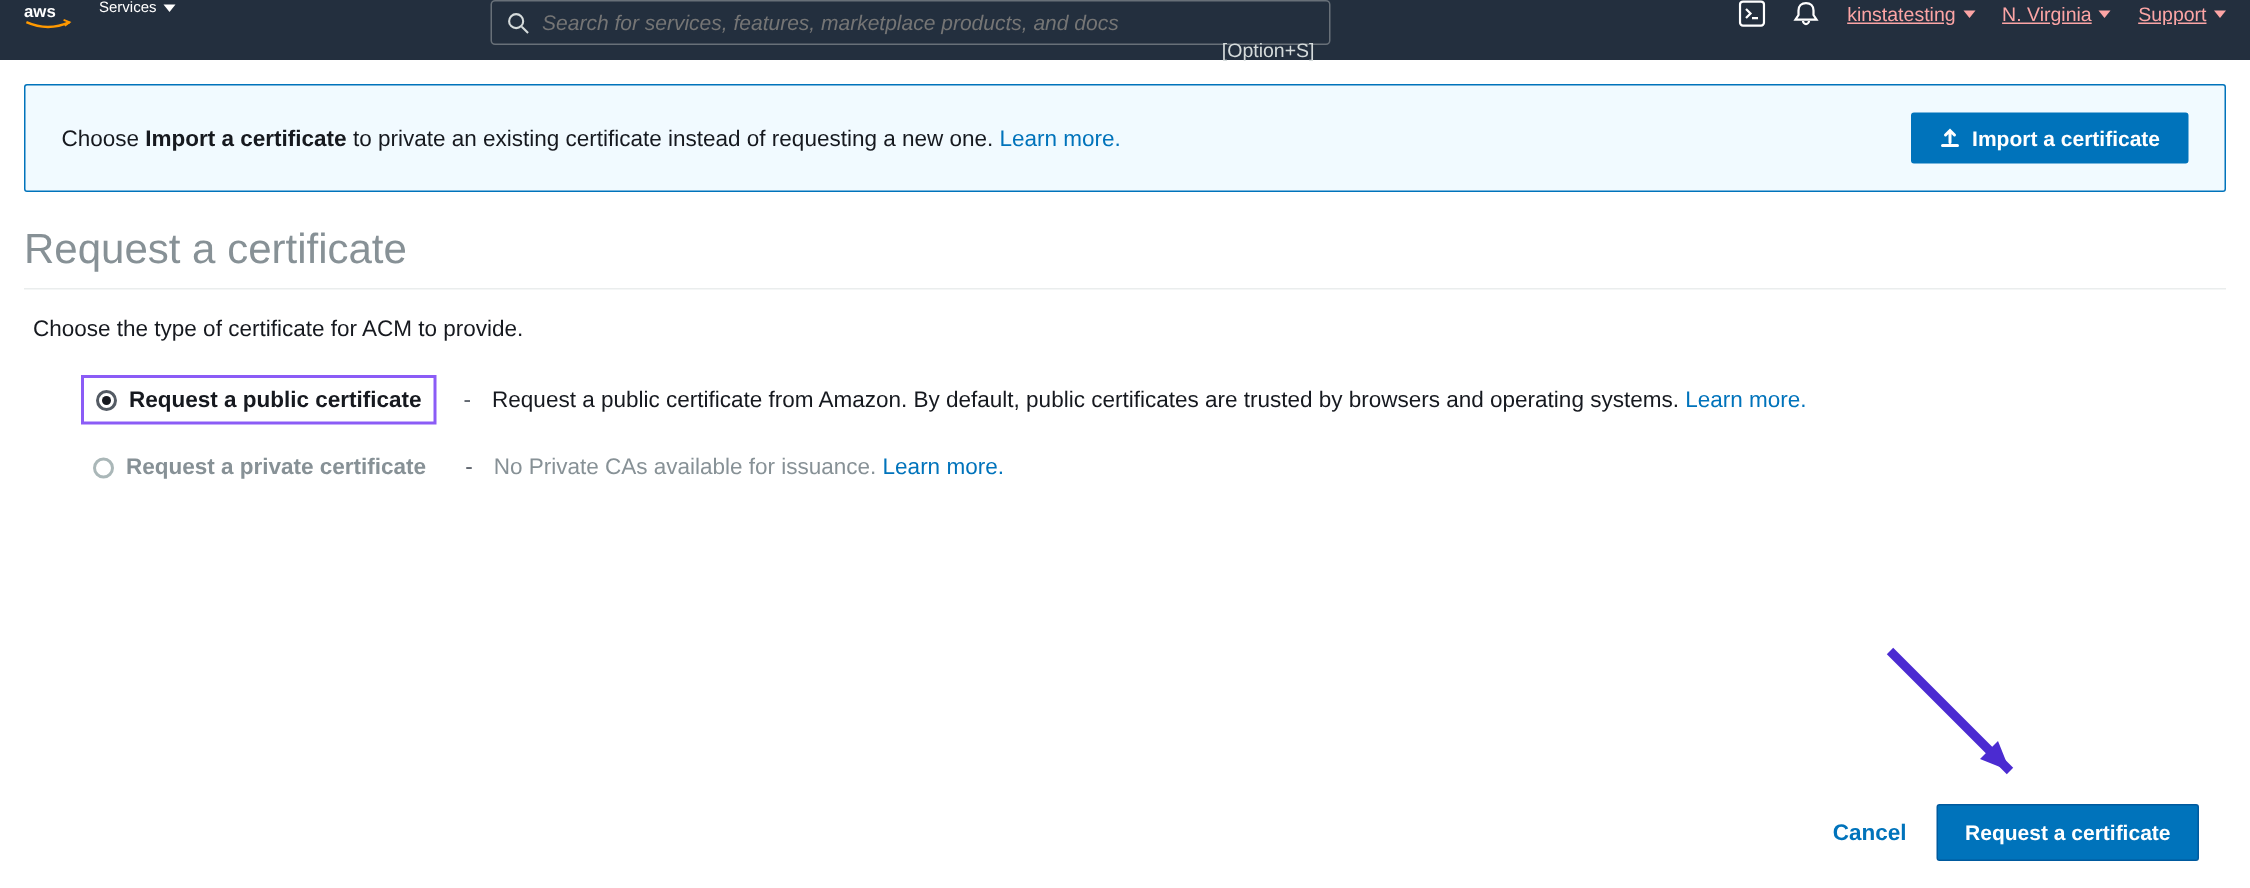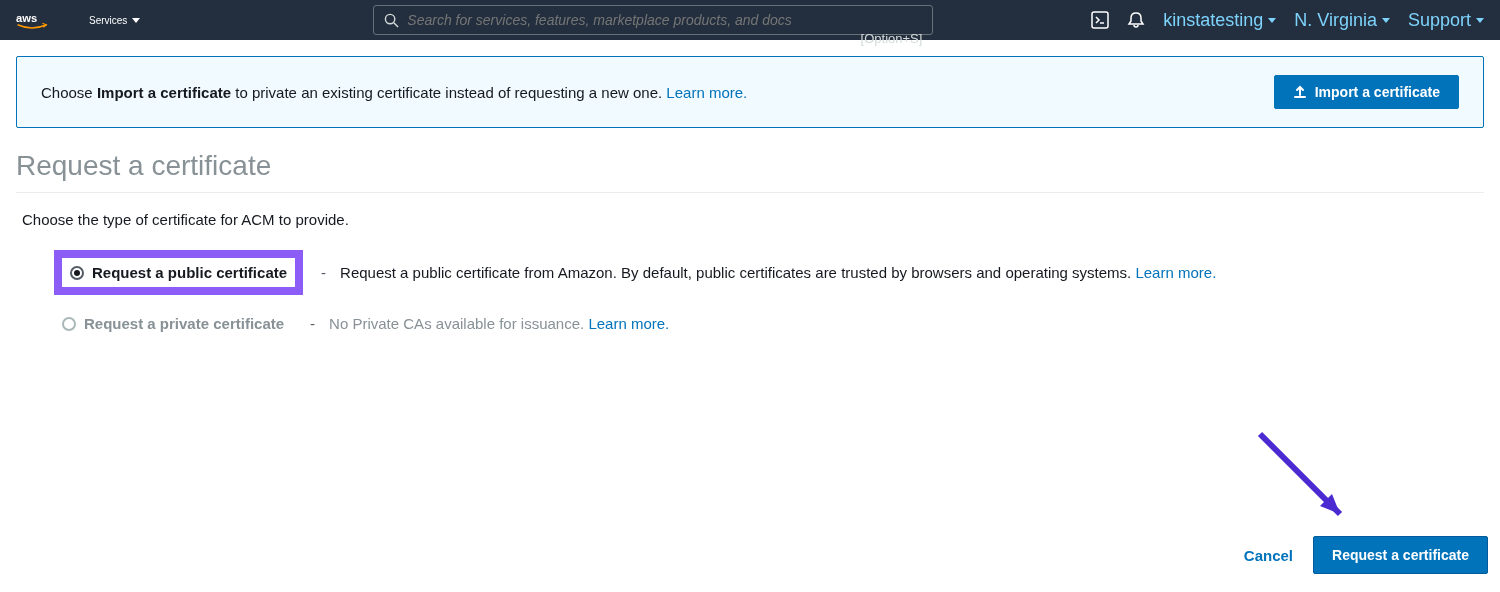--- a/index.html
+++ b/index.html
@@ -1,31 +1,31 @@
 <!DOCTYPE html>
 <html><head>
 <meta charset="utf-8">
 <style>
   * { box-sizing: border-box; margin: 0; padding: 0; }
   body { font-family: "Amazon Ember", "Helvetica Neue", Arial, sans-serif; font-size: 14px; color: #16191f; background: #fff; }
   
   
-  .header { background: #232f3e; height: 40px; display: flex; align-items: center; padding: 0 16px; color: #fff; gap: 23px; }
+  .header { background: #232f3e; height: 40px; display: flex; align-items: flex-start; padding: 0 16px; color: #fff; }
   .aws-logo { display: flex; align-items: center; margin-right: 18px; }
   .aws-logo svg { width: 32px; height: 20px; }
   .services-link { color: #fff; font-size: 10px; cursor: pointer; display: flex; align-items: center; gap: 5px; }
   .caret-down { width: 0; height: 0; border-left: 4px solid transparent; border-right: 4px solid transparent; border-top: 5px solid currentColor; display: inline-block; }
   .search-wrap { flex: 0 0 auto; margin-left: 210px; }
   .search-box { display: flex; align-items: center; width: 560px; height: 30px; background: #232f3e; border: 1px solid #687078; border-radius: 3px; padding: 0 10px; color: #d5dbdb; }
   .search-box input { flex: 1; background: transparent; border: none; outline: none; color: #fff; font-size: 14px; font-style: italic; margin-left: 8px; }
   .search-shortcut { color: #d5dbdb; font-size: 13px; margin-top: 36px; }
   .header-spacer { flex: 1; }
   .header-right { display: flex; align-items: center; gap: 18px; }
   .header-icon { color: #fff; cursor: pointer; display: flex; align-items: center; }
-  .header-link { color: #7dd3fc; font-size: 18px; cursor: pointer; display: flex; align-items: center; gap: 5px; }
+  .header-link { color: #fca5a5; font-size: 13px; cursor: pointer; display: flex; align-items: center; gap: 5px; text-decoration: underline; }
   
   
   .main { padding: 16px; }
   
   
   .info-banner { background: #f1faff; border: 1px solid #0073bb; border-radius: 2px; padding: 18px 24px; display: flex; align-items: center; gap: 20px; margin-bottom: 16px; }
   .info-banner-text { flex: 1; color: #16191f; font-size: 15px; }
   .info-banner-text strong { font-weight: 700; }
   .learn-more { color: #0073bb; text-decoration: none; cursor: pointer; }
   .btn-primary { background: #0073bb; color: #fff; border: 1px solid #0073bb; border-radius: 2px; padding: 8px 18px; font-size: 14px; font-weight: 700; cursor: pointer; display: inline-flex; align-items: center; gap: 8px; }
@@ -33,32 +33,32 @@
   
   .page-title { font-size: 28px; font-weight: 400; color: #879196; padding: 6px 0 10px 0; border-bottom: 1px solid #eaeded; margin-bottom: 18px; }
   
   
   .subtitle { font-size: 15px; color: #16191f; margin-bottom: 22px; margin-left: 6px; }
   
   
   .options { padding-left: 38px; }
   .option-row { display: flex; align-items: center; margin-bottom: 14px; font-size: 15px; }
   .option-radio-wrap { display: flex; align-items: center; gap: 8px; padding: 6px 8px; }
-  .option-radio-wrap.selected { border: 8px solid #8b5cf6; }
+  .option-radio-wrap.selected { border: 2px solid #8b5cf6; }
   .radio-circle { width: 14px; height: 14px; border: 2px solid #545b64; border-radius: 50%; display: inline-flex; align-items: center; justify-content: center; flex-shrink: 0; }
   .radio-circle.checked::after { content: ""; width: 6px; height: 6px; background: #16191f; border-radius: 50%; }
   .radio-circle.disabled { border-color: #aab7b8; }
   .option-label { font-weight: 700; color: #16191f; }
   .option-label.disabled { color: #879196; }
   .option-dash { margin: 0 14px 0 18px; color: #545b64; }
   .option-desc { color: #16191f; }
   .option-desc.disabled { color: #879196; }
   
   
-  .footer-actions { position: fixed; bottom: 18px; right: 12px; display: flex; align-items: center; gap: 20px; }
+  .footer-actions { position: fixed; bottom: 18px; right: 34px; display: flex; align-items: center; gap: 20px; }
   .btn-cancel { background: transparent; border: none; color: #0073bb; font-size: 15px; font-weight: 700; cursor: pointer; }
   .btn-request { background: #0073bb; color: #fff; border: 1px solid #005a9e; border-radius: 2px; padding: 10px 18px; font-size: 14px; font-weight: 700; cursor: pointer; }
   
   
   .arrow-annotation { position: fixed; bottom: 55px; right: 140px; pointer-events: none; }
   
   .search-icon-svg { width: 15px; height: 15px; fill: #d5dbdb; }
   .cloudshell-svg { width: 18px; height: 18px; }
   .bell-svg { width: 18px; height: 18px; }
   .upload-svg { width: 14px; height: 14px; fill: #fff; }

